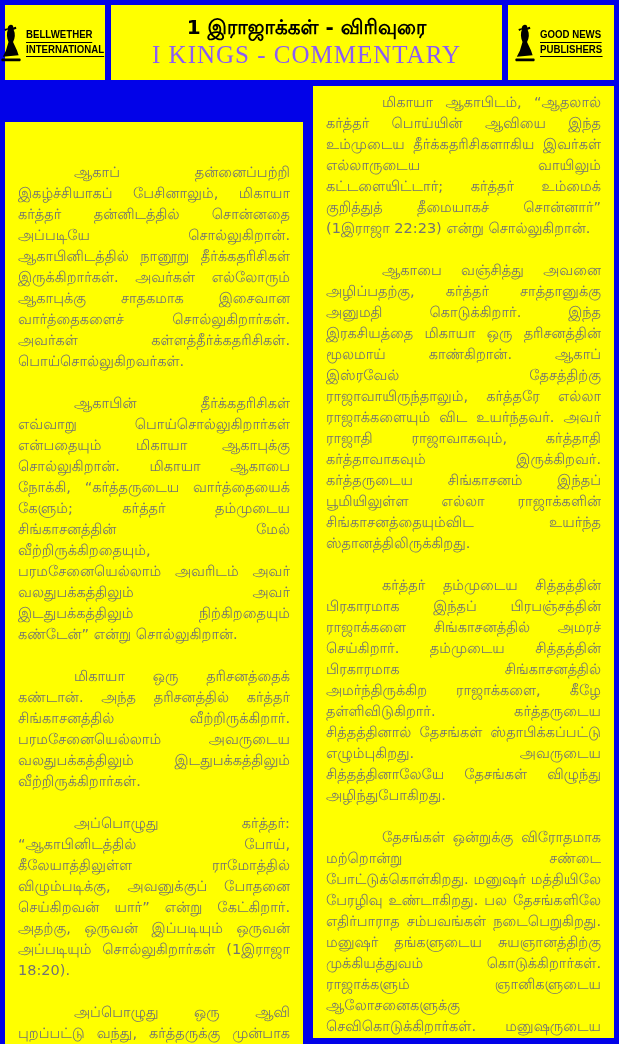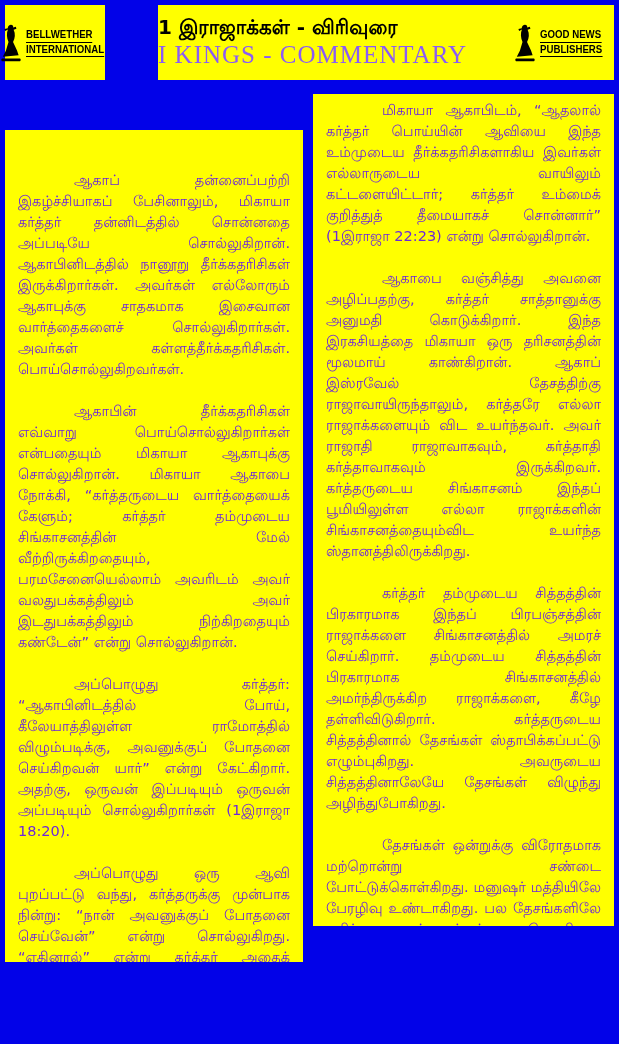--- a/index.html
+++ b/index.html
@@ -35,41 +35,41 @@
     line-height: 1.15;
     border-bottom: 1.5px solid #000;
     padding-bottom: 1px;
     white-space: nowrap;
     transform: scaleX(0.92);
     transform-origin: left center;
   }
   #title-box {
     left: 111px; top: 5px; width: 391px; height: 75px;
     display: flex; flex-direction: column;
-    align-items: flex-start; justify-content: center; margin-left: 47px;
+    align-items: center; justify-content: center;
   }
   .title-tamil {
     font-family: "DejaVu Sans", sans-serif;
     font-weight: bold;
     font-size: 20px;
     color: #000;
     line-height: 1.25;
   }
   .title-english {
     font-family: "Liberation Serif", "DejaVu Serif", serif;
     font-size: 25px;
     color: #8b5cf6;
     letter-spacing: 1px;
     line-height: 1.2;
   }
   
   .col {
-    top: 94px; height: 832px;
+    top: 86px; height: 952px;
     padding: 6px 13px 10px 13px;
-    color: #6d28d9;
+    color: #737373;
     font-family: "DejaVu Sans", sans-serif;
     font-size: 14.5px;
     line-height: 21px;
     text-align: justify;
     overflow: hidden;
   }
   #col-left  { left: 5px;   width: 298px; padding-top: 40px; margin-top: 36px; }
   #col-right { left: 313px; width: 301px; }
   .col p { margin: 0 0 21px 0; text-indent: 56px; }
   .col p:last-child { margin-bottom: 0; }
@@ -104,20 +104,21 @@
   </span>
   <span class="logo-text">
     <span>GOOD NEWS</span>
     <span>PUBLISHERS</span>
   </span>
 </div>
 
 <div class="panel col" id="col-left">
   <p>ஆகாப் தன்னைப்பற்றி இகழ்ச்சியாகப் பேசினாலும், மிகாயா கர்த்தர் தன்னிடத்தில் சொன்னதை அப்படியே சொல்லுகிறான். ஆகாபினிடத்தில் நானூறு தீர்க்கதரிசிகள் இருக்கிறார்கள். அவர்கள் எல்லோரும் ஆகாபுக்கு சாதகமாக இசைவான வார்த்தைகளைச் சொல்லுகிறார்கள். அவர்கள் கள்ளத்தீர்க்கதரிசிகள். பொய்சொல்லுகிறவர்கள்.</p>
   <p>ஆகாபின் தீர்க்கதரிசிகள் எவ்வாறு பொய்சொல்லுகிறார்கள் என்பதையும் மிகாயா ஆகாபுக்கு சொல்லுகிறான். மிகாயா ஆகாபை நோக்கி, “கர்த்தருடைய வார்த்தையைக் கேளும்; கர்த்தர் தம்முடைய சிங்காசனத்தின் மேல் வீற்றிருக்கிறதையும், பரமசேனையெல்லாம் அவரிடம் அவர் வலதுபக்கத்திலும் அவர் இடதுபக்கத்திலும் நிற்கிறதையும் கண்டேன்” என்று சொல்லுகிறான்.</p>
+  <p>மிகாயா ஒரு தரிசனத்தைக் கண்டான். அந்த தரிசனத்தில் கர்த்தர் சிங்காசனத்தில் வீற்றிருக்கிறார். பரமசேனையெல்லாம் அவருடைய வலதுபக்கத்திலும் இடதுபக்கத்திலும் வீற்றிருக்கிறார்கள்.</p>
   <p>அப்பொழுது கர்த்தர்: “ஆகாபினிடத்தில் போய், கீலேயாத்திலுள்ள ராமோத்தில் விழும்படிக்கு, அவனுக்குப் போதனை செய்கிறவன் யார்” என்று கேட்கிறார். அதற்கு, ஒருவன் இப்படியும் ஒருவன் அப்படியும் சொல்லுகிறார்கள் (1இராஜா 18:20).</p>
   <p>அப்பொழுது ஒரு ஆவி புறப்பட்டு வந்து, கர்த்தருக்கு முன்பாக நின்று: “நான் அவனுக்குப் போதனை செய்வேன்” என்று சொல்லுகிறது. “எதினால்” என்று கர்த்தர் அதைக் கேட்கிறார். அப்பொழுது அது: “நான் போய், அவனுடைய தீர்க்கதரிசிகள் எல்லாரின் வாயிலும் பொய்யின் ஆவியாய் இருப்பேன்” என்று சொல்லுகிறது. அதற்கு கர்த்தர்: “நீ அவனுக்குப் போதனைசெய்து அப்படி நடக்கப்பண்ணுவாய்; போய் அப்படிச் செய்” (1இராஜா 22:21,22) என்று சொல்லுகிறார்.</p>
 </div>
 
 <div class="panel col" id="col-right">
   <p>மிகாயா ஆகாபிடம், “ஆதலால் கர்த்தர் பொய்யின் ஆவியை இந்த உம்முடைய தீர்க்கதரிசிகளாகிய இவர்கள் எல்லாருடைய வாயிலும் கட்டளையிட்டார்; கர்த்தர் உம்மைக் குறித்துத் தீமையாகச் சொன்னார்” (1இராஜா 22:23) என்று சொல்லுகிறான்.</p>
   <p>ஆகாபை வஞ்சித்து அவனை அழிப்பதற்கு, கர்த்தர் சாத்தானுக்கு அனுமதி கொடுக்கிறார். இந்த இரகசியத்தை மிகாயா ஒரு தரிசனத்தின் மூலமாய் காண்கிறான். ஆகாப் இஸ்ரவேல் தேசத்திற்கு ராஜாவாயிருந்தாலும், கர்த்தரே எல்லா ராஜாக்களையும் விட உயர்ந்தவர். அவர் ராஜாதி ராஜாவாகவும், கர்த்தாதி கர்த்தாவாகவும் இருக்கிறவர். கர்த்தருடைய சிங்காசனம் இந்தப் பூமியிலுள்ள எல்லா ராஜாக்களின் சிங்காசனத்தையும்விட உயர்ந்த ஸ்தானத்திலிருக்கிறது.</p>
   <p>கர்த்தர் தம்முடைய சித்தத்தின் பிரகாரமாக இந்தப் பிரபஞ்சத்தின் ராஜாக்களை சிங்காசனத்தில் அமரச் செய்கிறார். தம்முடைய சித்தத்தின் பிரகாரமாக சிங்காசனத்தில் அமர்ந்திருக்கிற ராஜாக்களை, கீழே தள்ளிவிடுகிறார். கர்த்தருடைய சித்தத்தினால் தேசங்கள் ஸ்தாபிக்கப்பட்டு எழும்புகிறது. அவருடைய சித்தத்தினாலேயே தேசங்கள் விழுந்து அழிந்துபோகிறது.</p>
   <p>தேசங்கள் ஒன்றுக்கு விரோதமாக மற்றொன்று சண்டை போட்டுக்கொள்கிறது. மனுஷர் மத்தியிலே பேரழிவு உண்டாகிறது. பல தேசங்களிலே எதிர்பாராத சம்பவங்கள் நடைபெறுகிறது. மனுஷர் தங்களுடைய சுயஞானத்திற்கு முக்கியத்துவம் கொடுக்கிறார்கள். ராஜாக்களும் ஞானிகளுடைய ஆலோசனைகளுக்கு செவிகொடுக்கிறார்கள். மனுஷருடைய திட்டங்கள் எதுவாகயிருந்தாலும், கர்த்தருடைய தெய்வீக திட்டமே நிறைவேறும்.</p>
 

